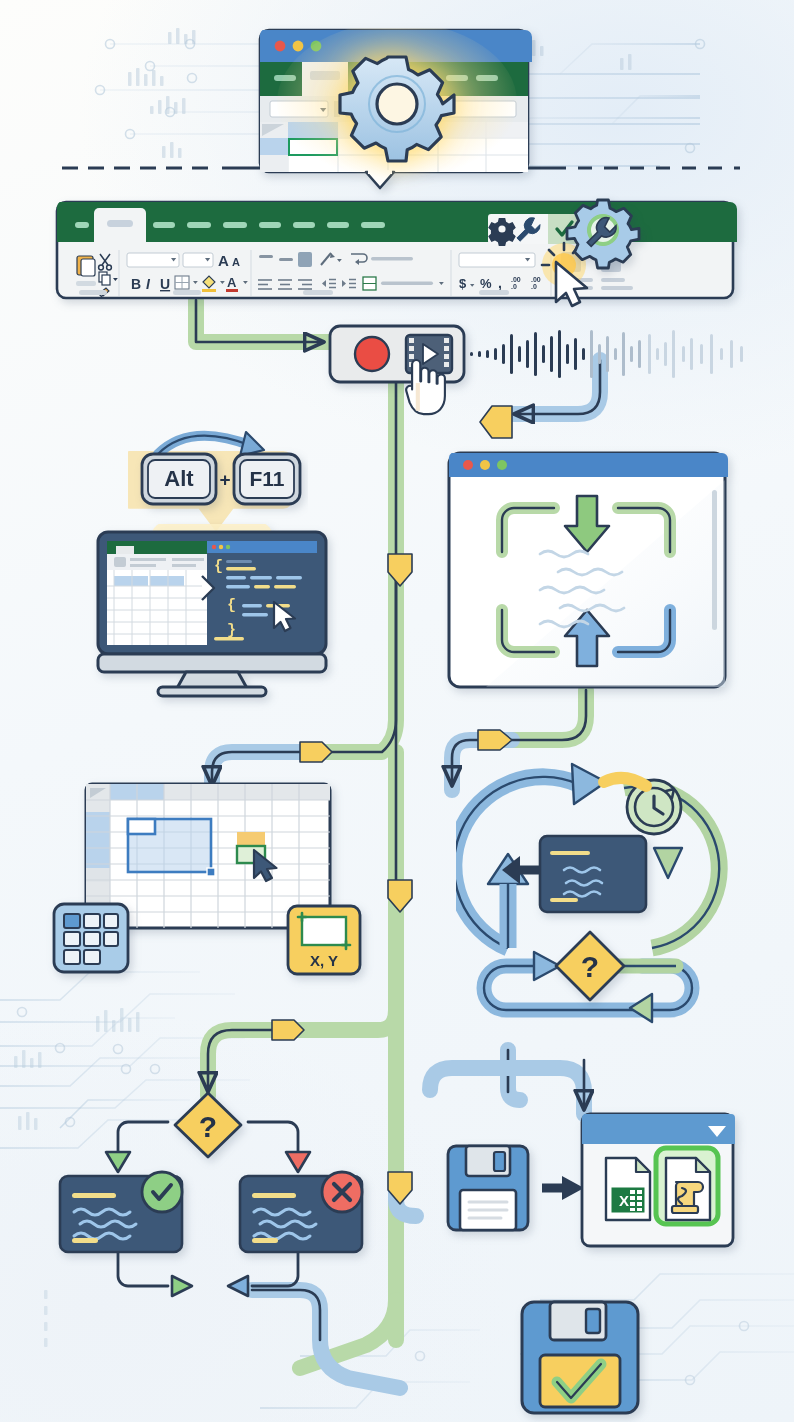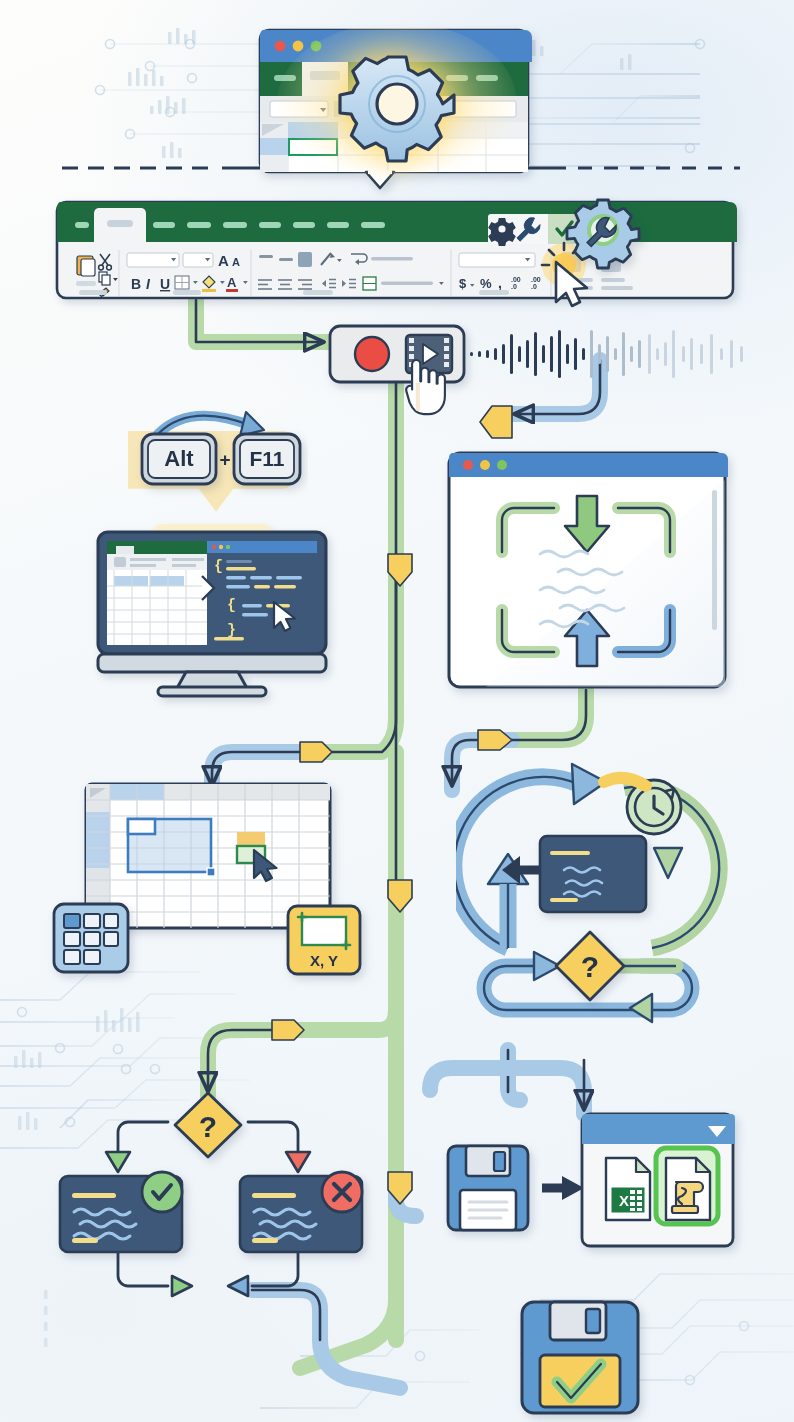--- a/index.html
+++ b/index.html
@@ -549,21 +549,21 @@
       <rect x="682" y="346" width="3" height="16" rx="1.5"></rect>
       <rect x="690" y="338" width="3" height="32" rx="1.5"></rect>
       <rect x="700" y="344" width="3" height="20" rx="1.5"></rect>
       <rect x="710" y="334" width="3" height="40" rx="1.5"></rect>
       <rect x="720" y="348" width="3" height="12" rx="1.5"></rect>
       <rect x="730" y="340" width="3" height="28" rx="1.5"></rect>
       <rect x="740" y="346" width="3" height="16" rx="1.5"></rect>
     </g>
   </svg>
 
-  <div class="node" style="left:128px;top:404px;">
+  <div class="node" style="left:128px;top:424px;">
     <svg width="180" height="110" viewBox="0 0 180 110">
 
       <path d="M10 22 h160 a10 10 0 0 1 10 10 v40 a10 10 0 0 1 -10 10 h-52 l-18 24 -18 -24 h-72 a10 10 0 0 1 -10 -10 v-40 a10 10 0 0 1 10 -10 Z" fill="#f7dfa0" opacity=".75" transform="translate(-8,6) scale(.96)"></path>
 
       <path d="M30 30 Q62 -2 124 22" fill="none" stroke="#7aaad6" stroke-width="10" stroke-linecap="round"></path>
       <path d="M30 30 Q62 -2 124 22" fill="none" stroke="#2b4a6e" stroke-width="2.2" stroke-linecap="round"></path>
       <path d="M118 8 L136 26 L112 32 Z" fill="#7aaad6" stroke="#2b4a6e" stroke-width="2.2" stroke-linejoin="round"></path>
 
       <g class="shadowed">
         <rect x="14" y="30" width="74" height="50" rx="11" fill="#cfd7de" stroke="#2b3c54" stroke-width="2.8"></rect>

